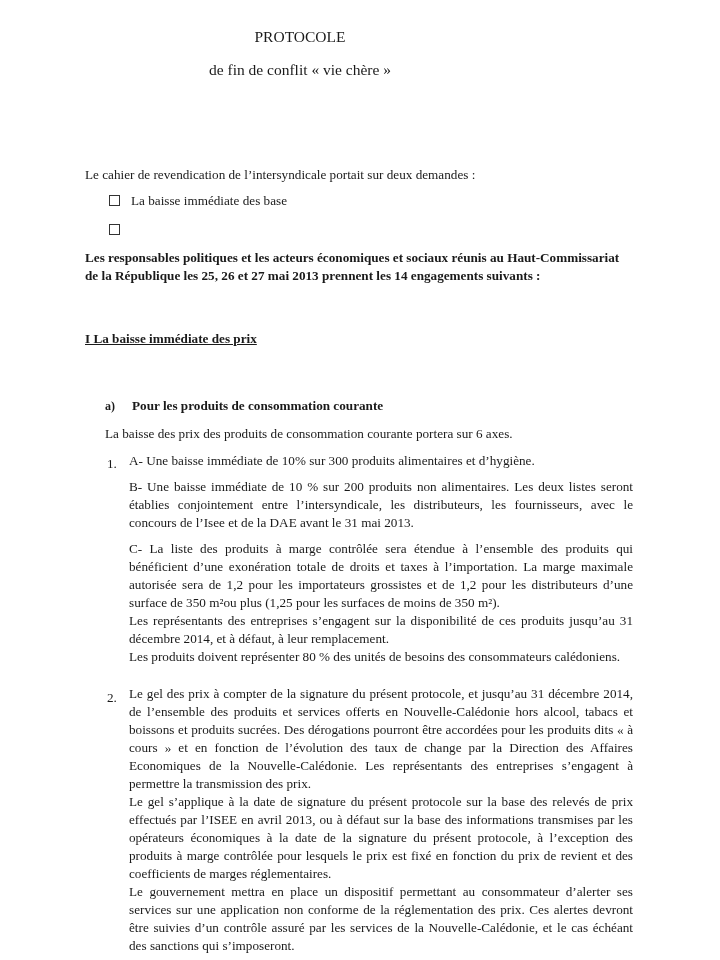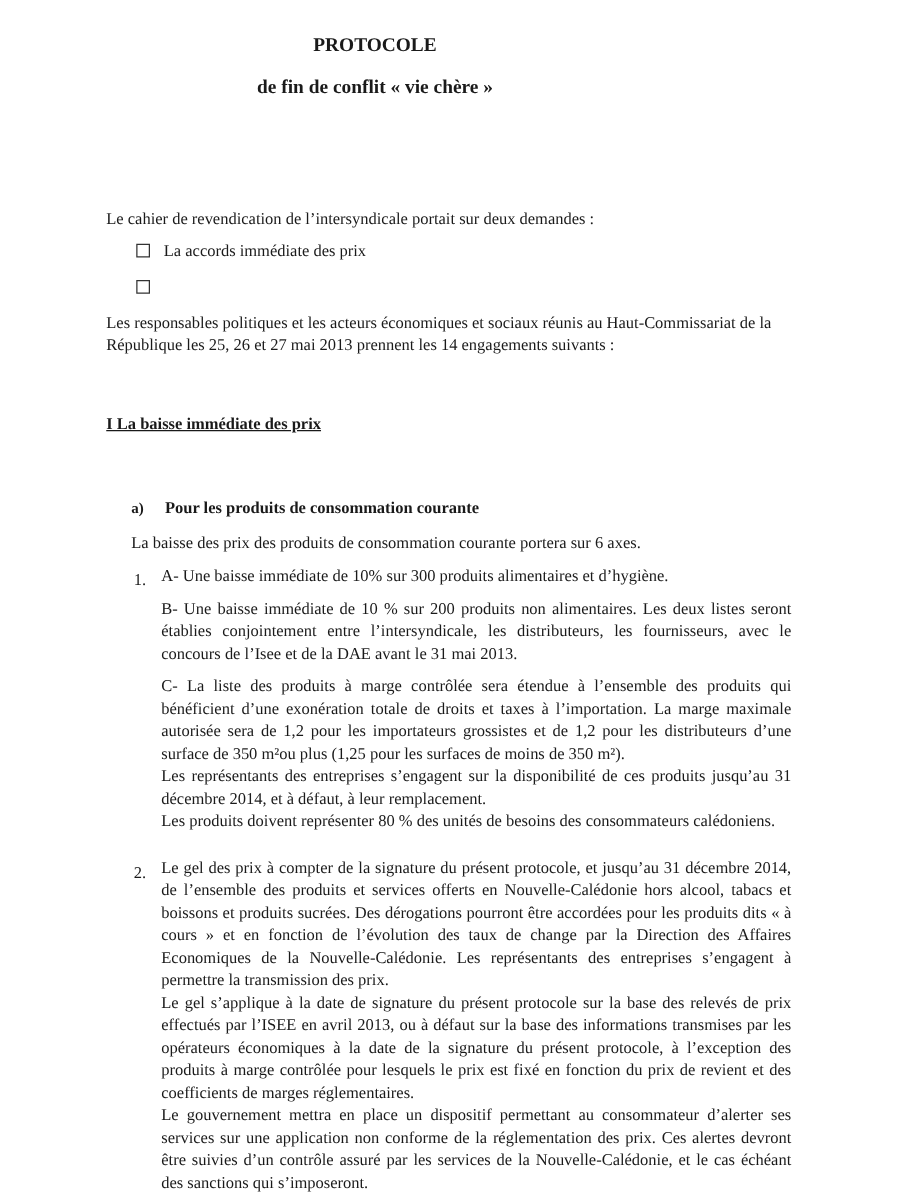--- a/index.html
+++ b/index.html
@@ -4,21 +4,21 @@
 <style>
   html, body { margin: 0; padding: 0; }
   body {
     width: 720px; height: 960px; overflow: hidden;
     background: #ffffff; color: #1a1a1a;
     font-family: "Liberation Serif", "DejaVu Serif", serif;
     font-size: 13.2px; line-height: 18px;
     position: relative;
   }
   .abs { position: absolute; }
-  .title { left: 0; width: 600px; text-align: center; font-weight: bold; font-size: 15.5px; }
+  .title { left: 0; width: 600px; text-align: center; font-weight: normal; font-size: 15.5px; }
   .p { margin: 0; }
   .just { text-align: justify; }
   .bullet-box {
     display: inline-block; width: 9px; height: 9px; border: 1px solid #333;
     vertical-align: -1px; margin-right: 11px;
   }
   .section-heading { font-weight: bold; text-decoration: underline; text-align: center; }
   .sub-label { font-weight: bold; display: inline-block; width: 27px; font-size: 12px;}
   .sub-title { font-weight: bold; }
   .num { position: absolute; left: 107px; }
@@ -27,27 +27,27 @@
 <body>
 
 <div>
 
   <div class="abs title" style="top:28px;">PROTOCOLE</div>
   <div class="abs title" style="top:61px;">de fin de conflit « vie chère »</div>
 
   <p class="abs p" style="top:166px; left:85px;">Le cahier de revendication de l’intersyndicale portait sur deux demandes :</p>
 
   <div class="abs" style="top:192px; left:109px;">
-    <span class="bullet-box"></span><span>La accords immédiate des prix</span>
+    <span class="bullet-box"></span><span>La baisse immédiate des base</span>
   </div>
   <div class="abs" style="top:221px; left:109px;">
     <span class="bullet-box"></span>
   </div>
 
-  <p class="abs p" style="top:249px; left:85px; width:540px;">Les responsables politiques et les acteurs économiques et sociaux réunis au Haut-Commissariat de la République les 25, 26 et 27 mai 2013 prennent les 14 engagements suivants :</p>
+  <p class="abs p" style="top:249px; left:85px; width:540px;font-weight:bold;">Les responsables politiques et les acteurs économiques et sociaux réunis au Haut-Commissariat de la République les 25, 26 et 27 mai 2013 prennent les 14 engagements suivants :</p>
 
   <div class="abs section-heading" style="top:330px; left:85px;">I La baisse immédiate des prix</div>
 
   <div class="abs" style="top:397px; left:105px;">
     <span class="sub-label">a)</span><span class="sub-title">Pour les produits de consommation courante</span>
   </div>
 
   <p class="abs p" style="top:425px; left:105px;">La baisse des prix des produits de consommation courante portera sur 6 axes.</p>
 
   <span class="num" style="top:455px;">1.</span>

